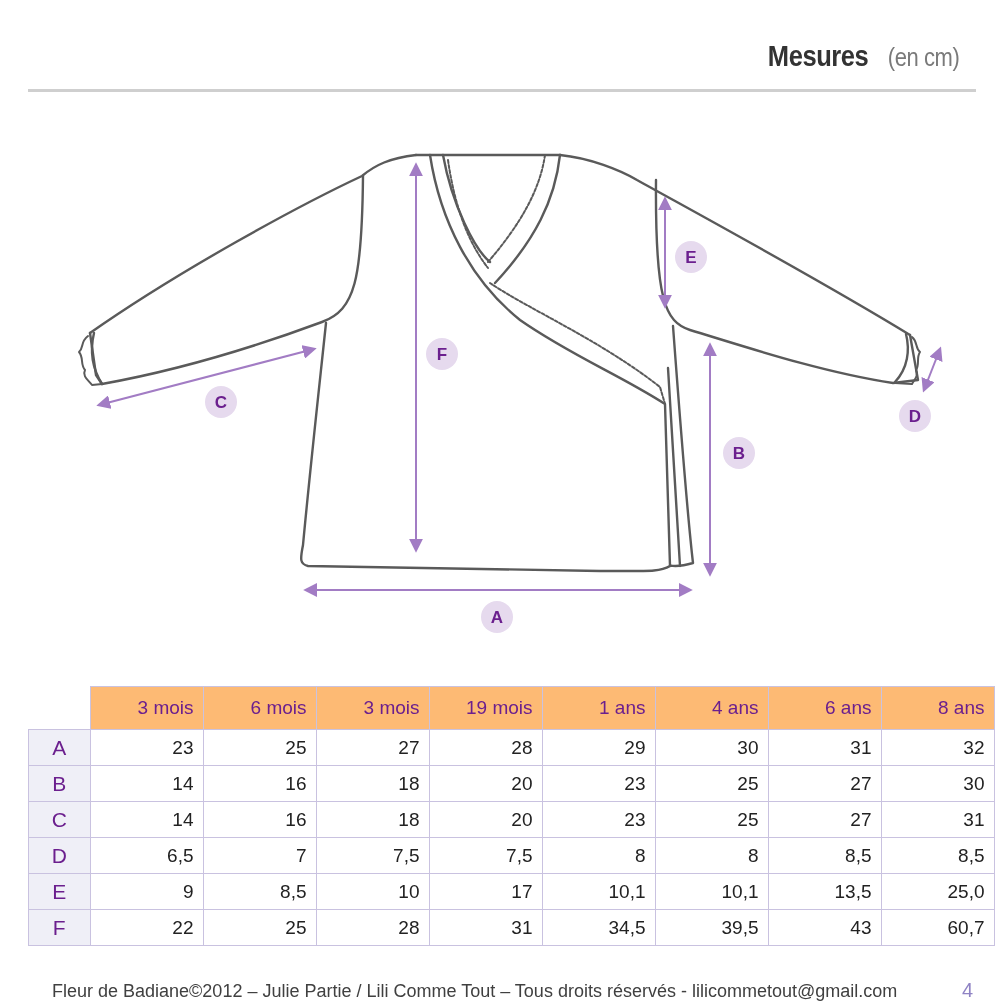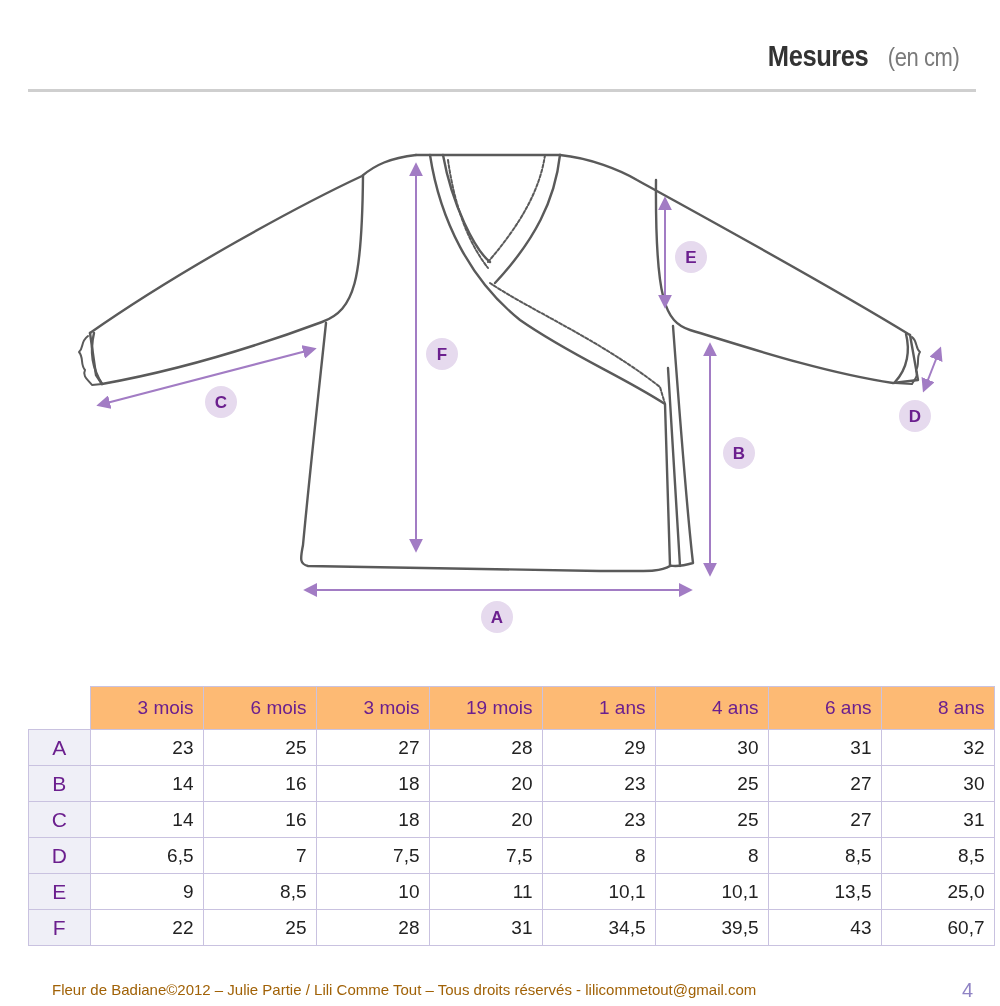--- a/index.html
+++ b/index.html
@@ -8,21 +8,21 @@
   .title .main{font-weight:bold;font-family:"Liberation Sans",sans-serif;transform:scaleX(0.88);display:inline-block;}
   .title .sub{color:#7a7a7a;font-size:25px;display:inline-block;transform:scaleX(0.88);}
   .rule{position:absolute;left:28px;top:89px;width:948px;height:3px;background:#cfcfcf;}
   svg.drawing{position:absolute;left:0;top:0;}
   table.sizes{position:absolute;left:28px;top:686px;border-collapse:collapse;font-size:19px;}
   table.sizes td, table.sizes th{border:1.5px solid #c9c2e0;height:35px;padding:0 9px 0 0;text-align:right;font-weight:normal;color:#222;}
   table.sizes th.corner{border:none;background:transparent;width:52px;}
   table.sizes th.col{background:#fdba74;color:#6b1f8e;width:103px;height:42px;}
   table.sizes td.rowlabel{background:#efeff7;color:#6b1f8e;text-align:center;padding:0;width:52px;font-size:21px;}
   table.sizes td.val{width:103px;}
-  .footer{position:absolute;left:52px;top:981px;font-size:15px;color:#a16207;}
+  .footer{position:absolute;left:52px;top:981px;font-size:18px;color:#404040;}
   .pagenum{position:absolute;left:962px;top:979px;font-size:20px;color:#8f83c4;}
   .badge text{font-family:"Liberation Sans",sans-serif;font-weight:bold;font-size:17px;fill:#6b1f8e;}
 </style>
 </head>
 <body>
 
 <div class="title">
   <span class="main">Mesures</span>
   <span class="sub">(en cm)</span>
 </div>
@@ -148,21 +148,21 @@
       <td class="val">8</td>
       <td class="val">8</td>
       <td class="val">8,5</td>
       <td class="val">8,5</td>
     </tr>
     <tr>
       <td class="rowlabel">E</td>
       <td class="val">9</td>
       <td class="val">8,5</td>
       <td class="val">10</td>
-      <td class="val">11</td>
+      <td class="val">17</td>
       <td class="val">10,1</td>
       <td class="val">10,1</td>
       <td class="val">13,5</td>
       <td class="val">25,0</td>
     </tr>
     <tr>
       <td class="rowlabel">F</td>
       <td class="val">22</td>
       <td class="val">25</td>
       <td class="val">28</td>

